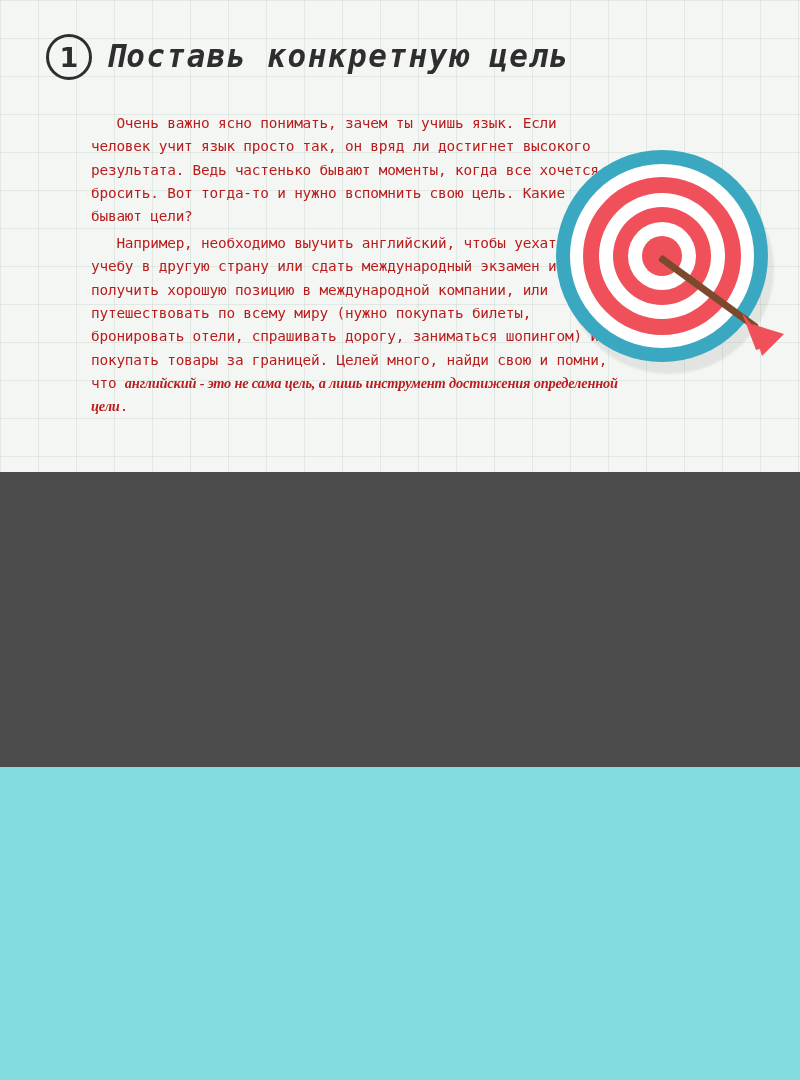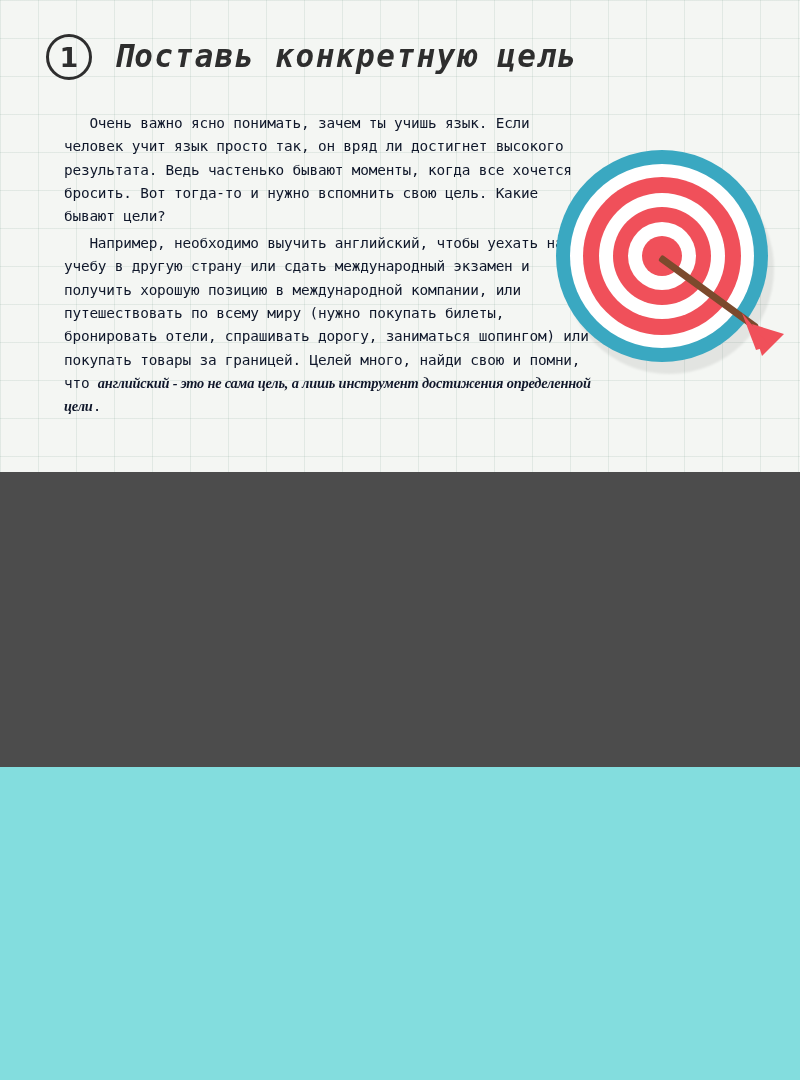--- a/index.html
+++ b/index.html
@@ -73,35 +73,35 @@
     border: 3px solid #2e2e2e;
     color: #2e2e2e;
   }
   .head-title {
     font-family: "DejaVu Sans Mono", monospace;
     font-style: italic;
     font-weight: bold;
     font-size: 31px;
     letter-spacing: 1.5px;
     line-height: 1.25;
-    margin-left: 22px;
+    margin-left: 14px;
     padding-top: 3px;
   }
   .title-dark { color: #2e2e2e; }
 
   
   .body-text {
     position: absolute;
     font-family: "DejaVu Sans Mono", monospace;
     font-size: 14.4px;
     line-height: 1.62;
     letter-spacing: -0.2px;
     white-space: pre-wrap;
   }
-  .text-dark { color: #0f172a; }
+  .text-dark { color: #b91c1c; margin-left: 27px; }
   .s1-p1 { top: 112px; left: 64px; width: 520px; }
   .s1-p2 { top: 232px; left: 64px; width: 530px; }
   .s1-em {
     font-style: italic;
     font-weight: bold;
     font-family: Liberation Serif, serif;
   }
 
   
   .target-wrap {

